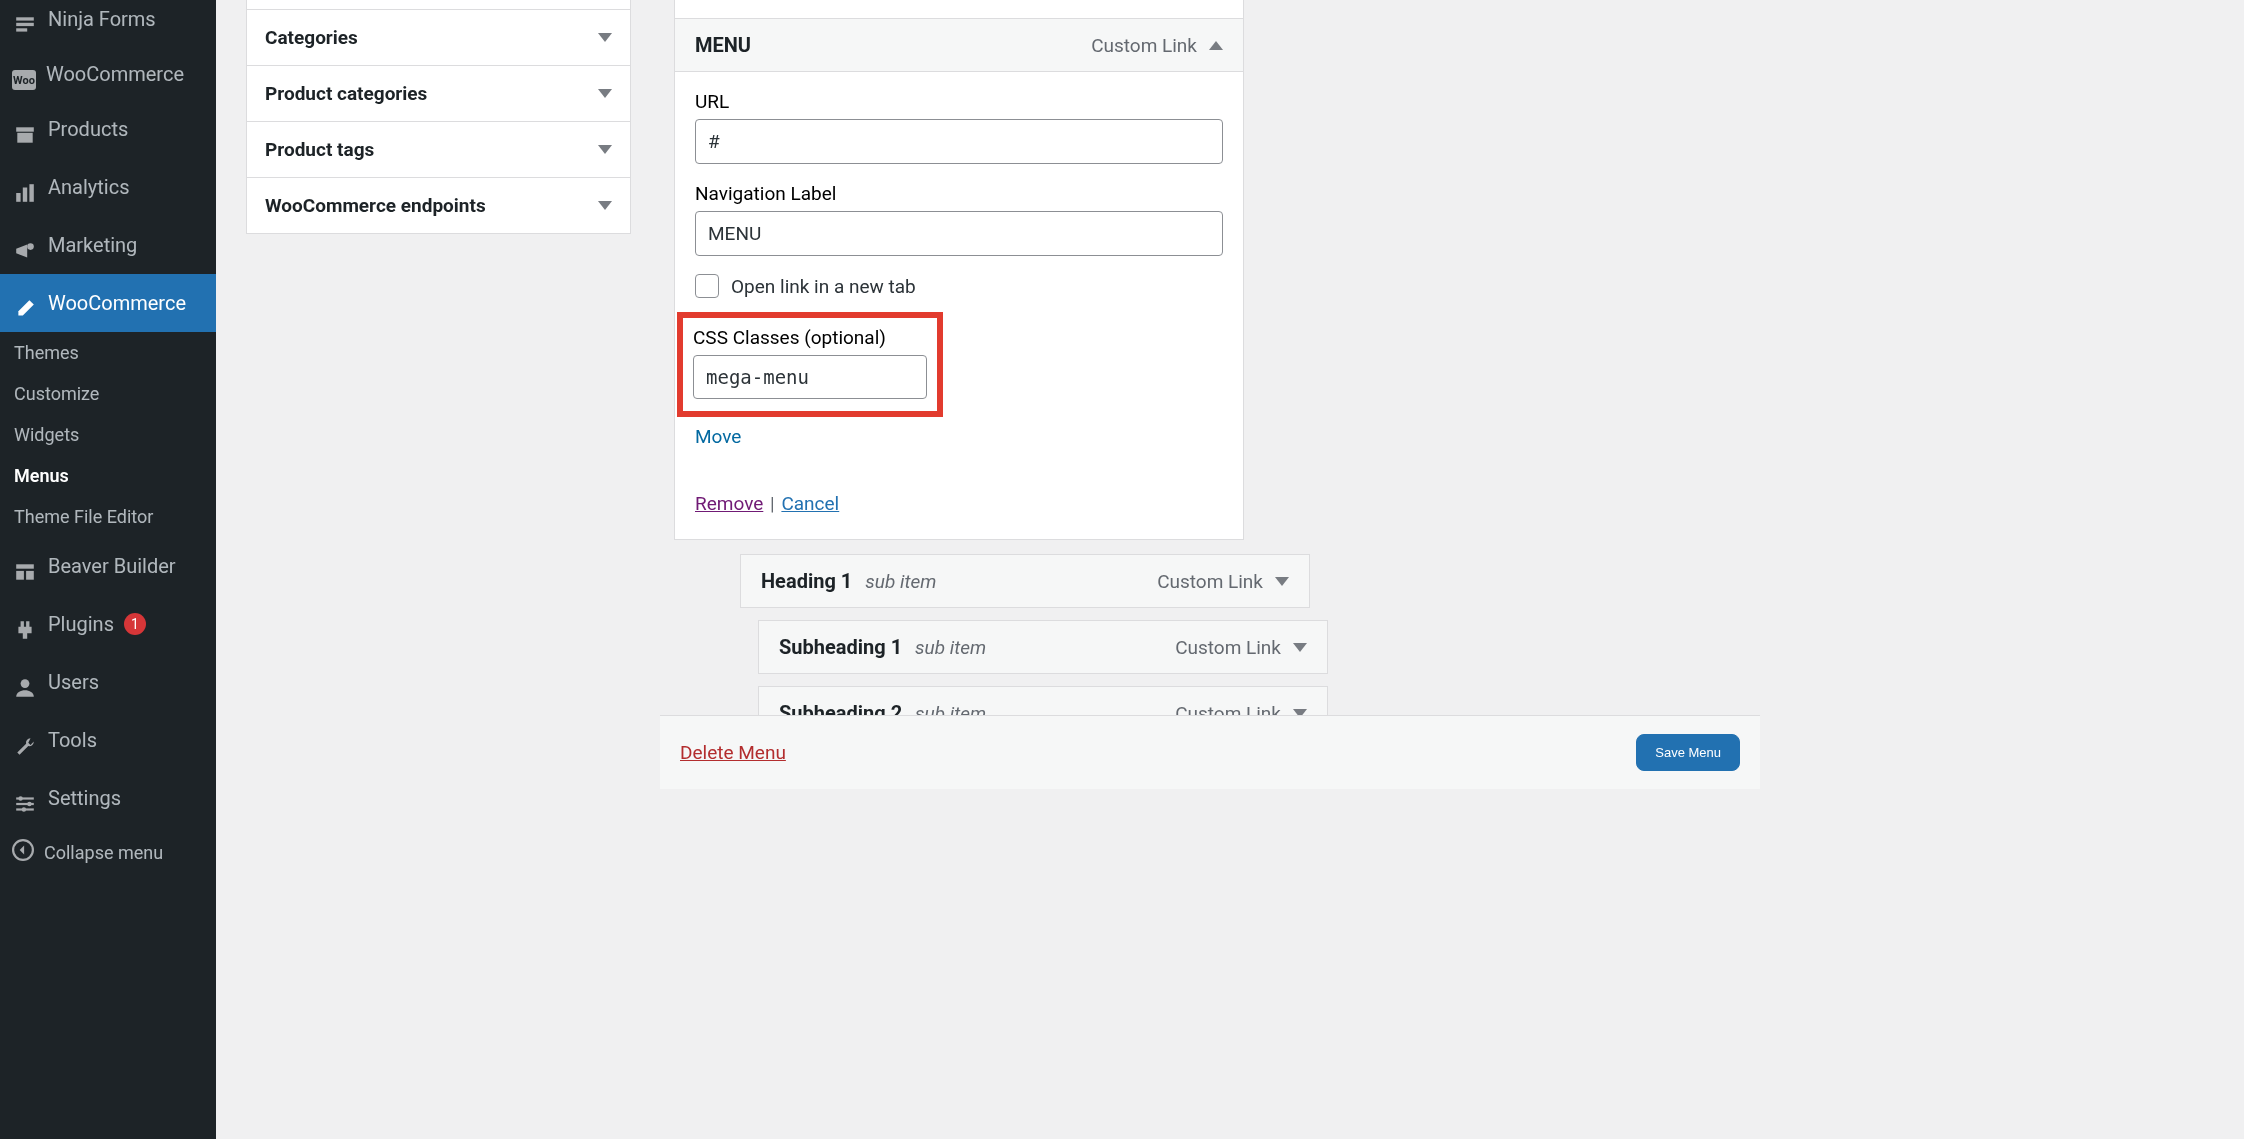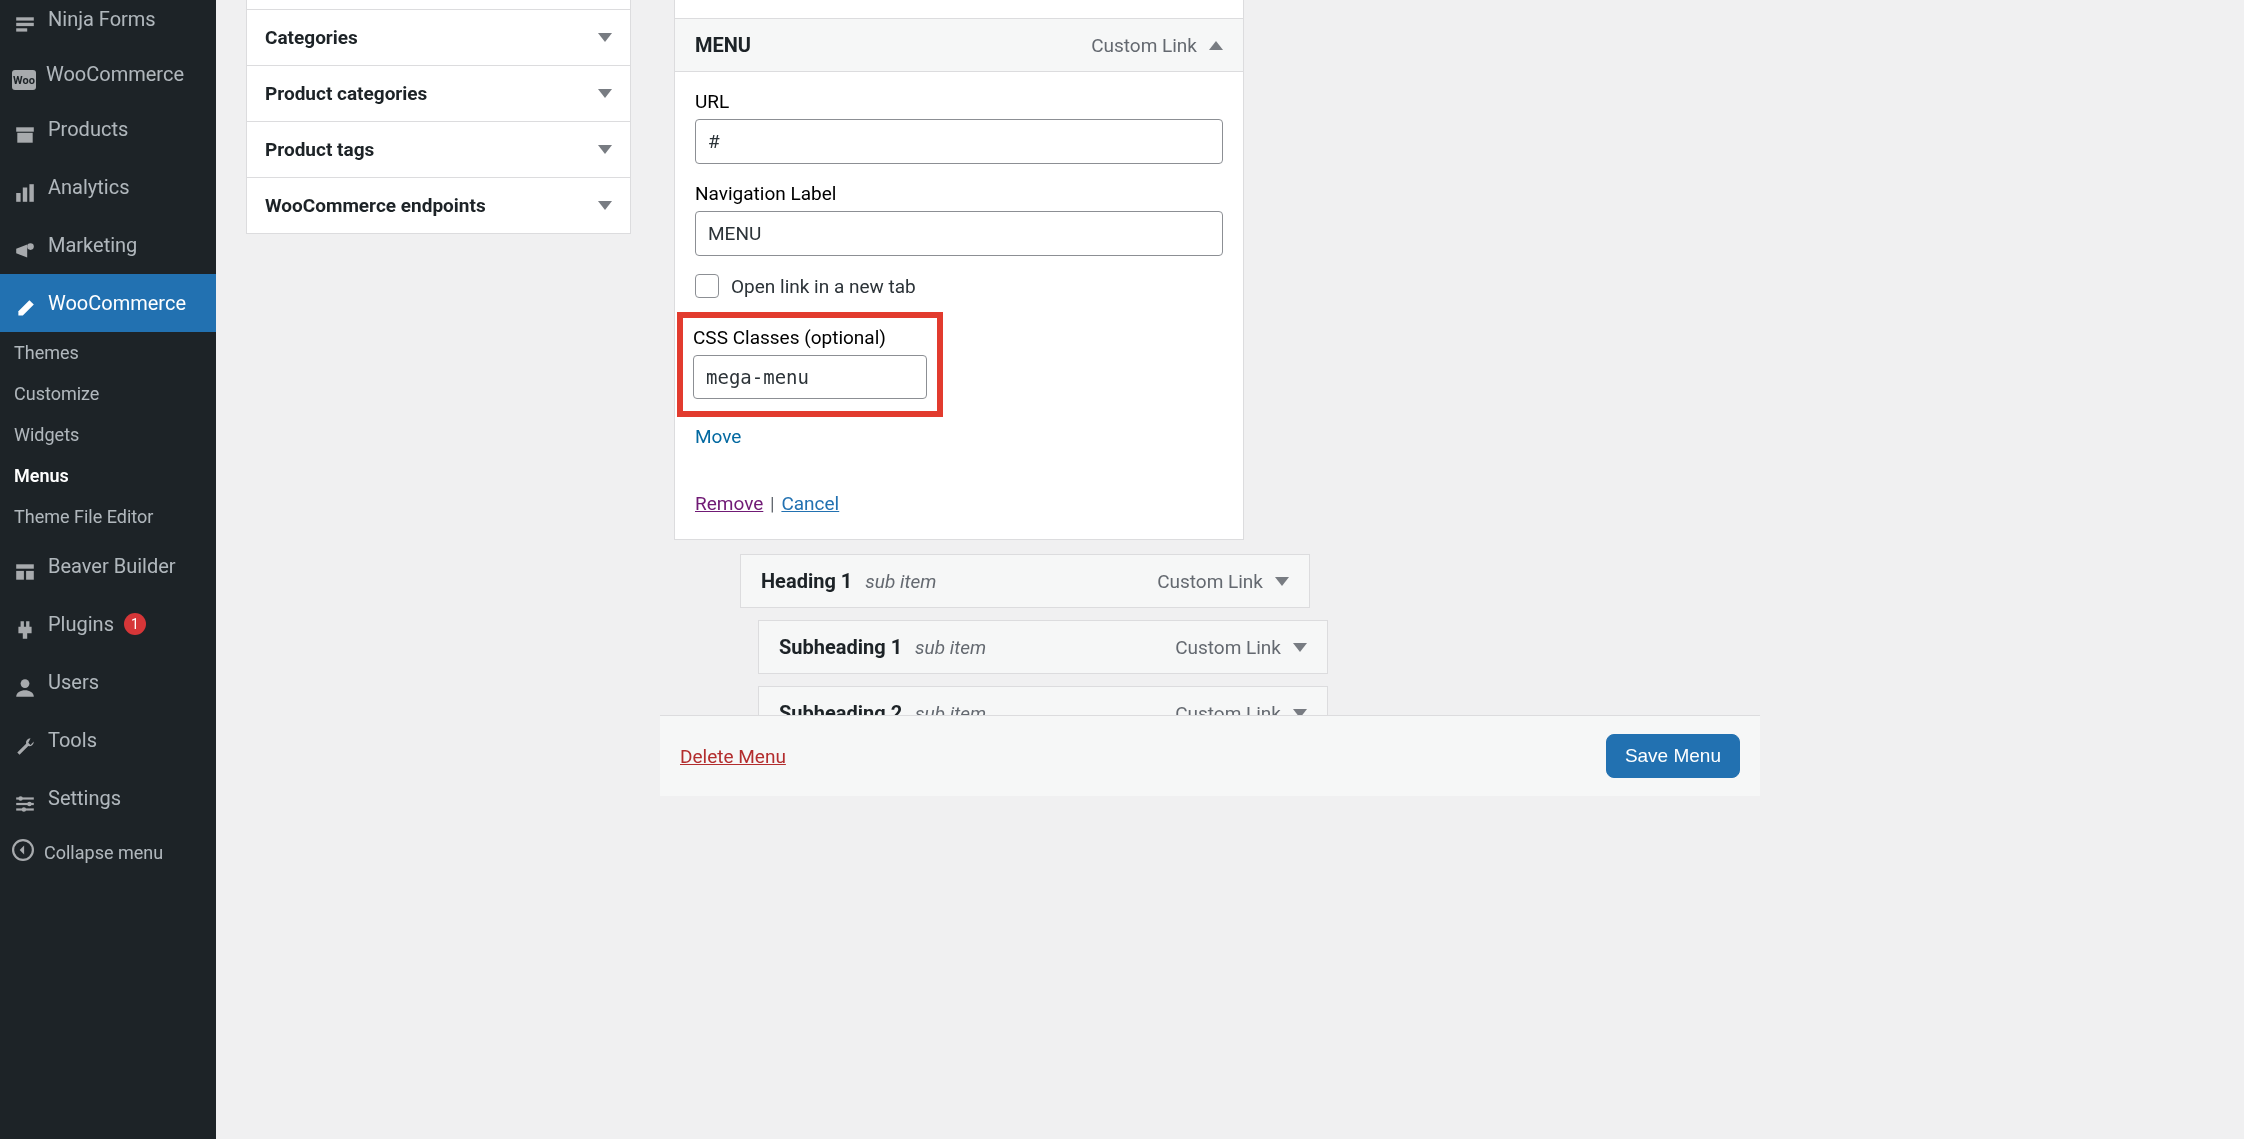--- a/index.html
+++ b/index.html
@@ -157,21 +157,21 @@
   background:#f6f7f7;
   border-top:1px solid #dcdcde;
   padding:18px 20px;
   display:flex;
   justify-content:space-between;
   align-items:center;
 }
 .delete-menu { color:#b32d2e; font-size:19px; text-decoration:underline; cursor:pointer; }
 .save-btn {
   background:#2271b1; color:#fff; border:1px solid #2271b1;
-  padding:10px 18px; font-size:19px; border-radius:8px; cursor:pointer;
+  padding:10px 18px; font-size:13px; border-radius:8px; cursor:pointer;
 }
 
 .tri-up { display:inline-block; width:0;height:0;border-left:7px solid transparent;border-right:7px solid transparent;border-bottom:9px solid #787c82;}
 .tri-down { display:inline-block; width:0;height:0;border-left:7px solid transparent;border-right:7px solid transparent;border-top:9px solid #787c82;}
 </style>
 </head>
 <body>
 
 <div class="sidebar">
   <div class="sidebar-item" style="padding-top:0;">

